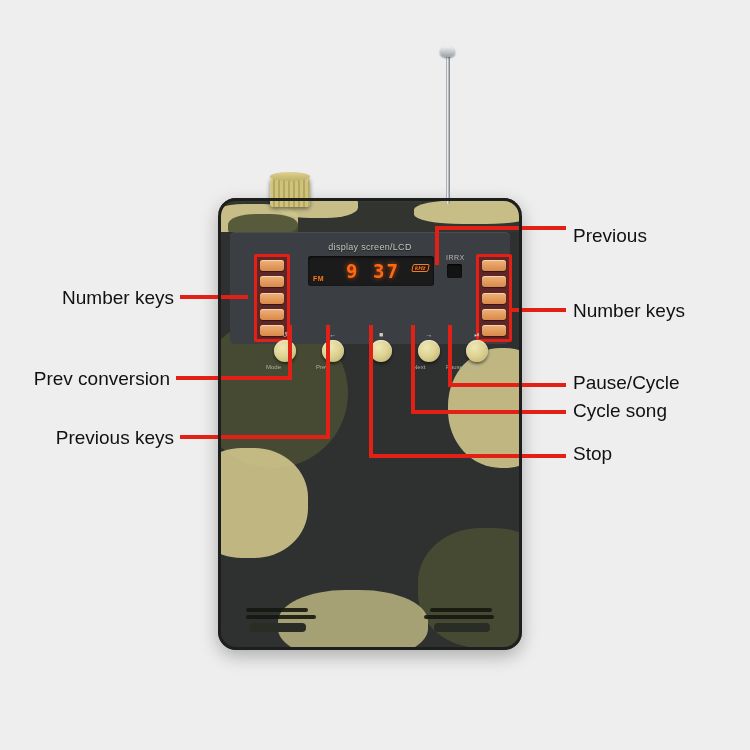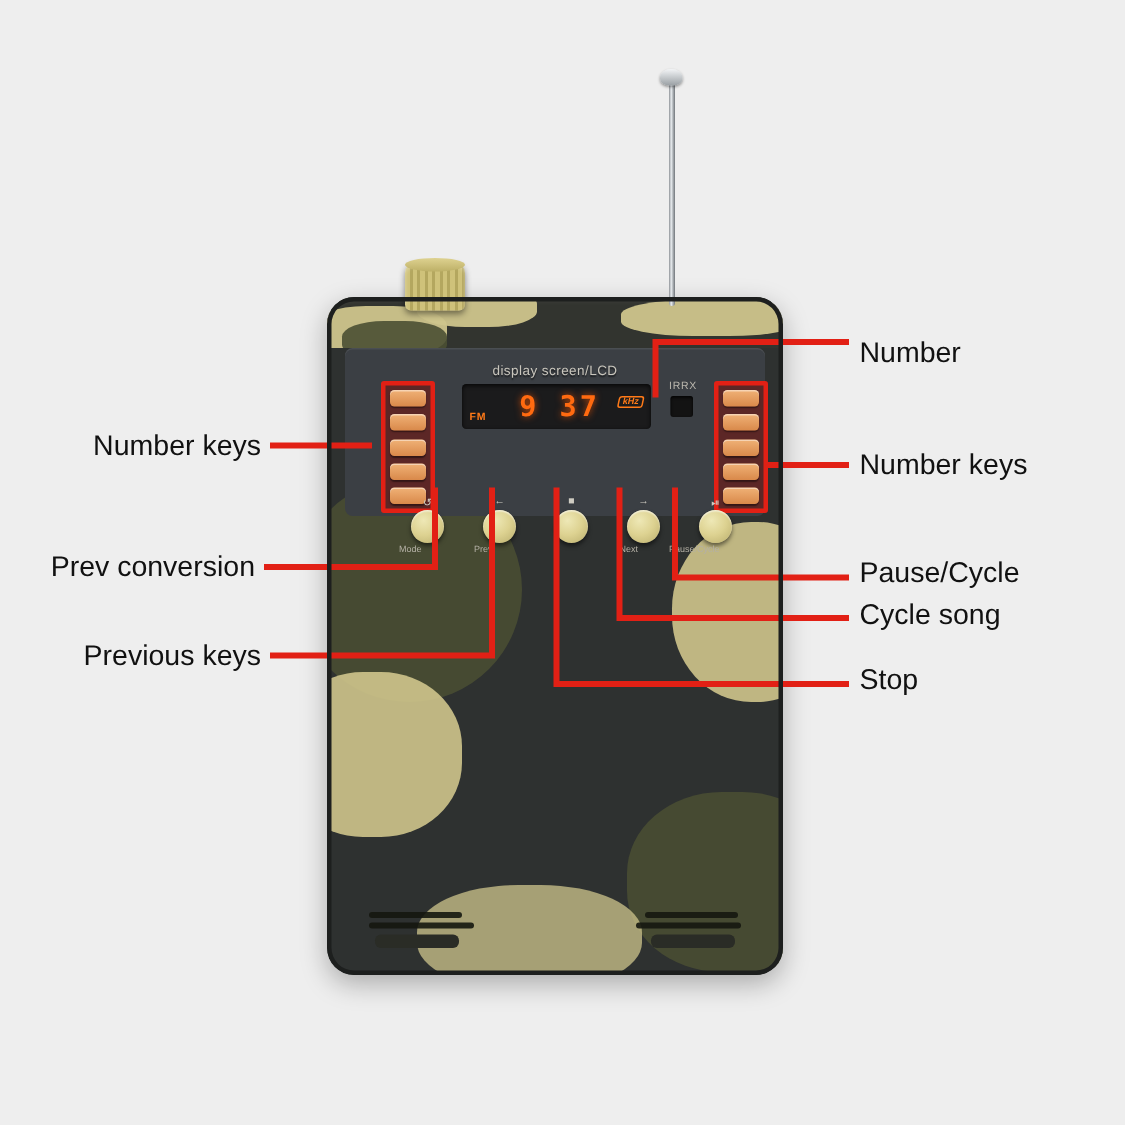--- a/index.html
+++ b/index.html
@@ -295,19 +295,19 @@
       <path d="M290 325 L290 378 L176 378"></path>
 
       <path d="M328 325 L328 437 L180 437"></path>
     </g>
   </svg>
 
   <div class="ann l" style="left:0px;top:287px;width:174px;">Number keys</div>
   <div class="ann l" style="left:0px;top:368px;width:170px;">Prev conversion</div>
   <div class="ann l" style="left:0px;top:427px;width:174px;">Previous keys</div>
 
-  <div class="ann r" style="left:573px;top:225px;">Number</div>
+  <div class="ann r" style="left:573px;top:225px;">Previous</div>
   <div class="ann r" style="left:573px;top:300px;">Number keys</div>
   <div class="ann r" style="left:573px;top:372px;">Pause/Cycle</div>
   <div class="ann r" style="left:573px;top:400px;">Cycle song</div>
   <div class="ann r" style="left:573px;top:443px;">Stop</div>
 
 </div>
 
 </body></html>

